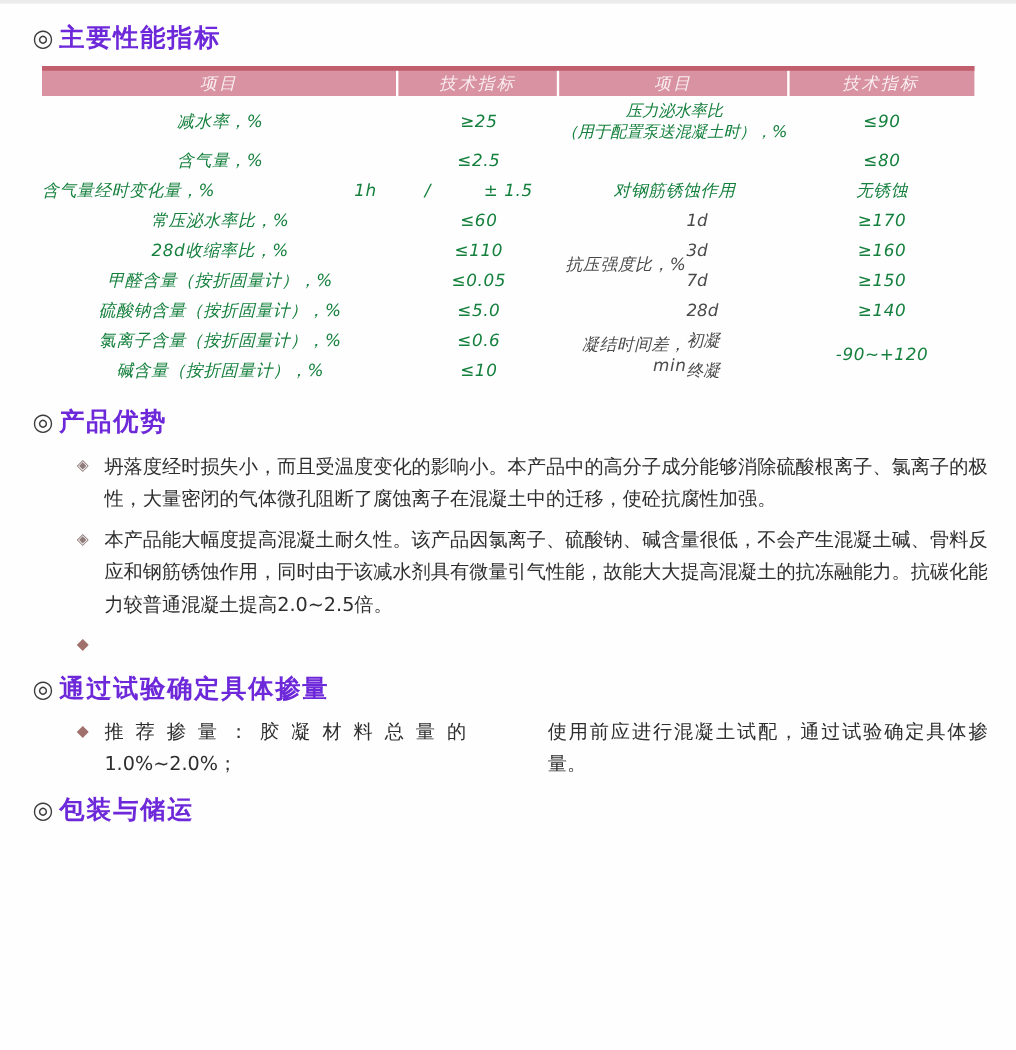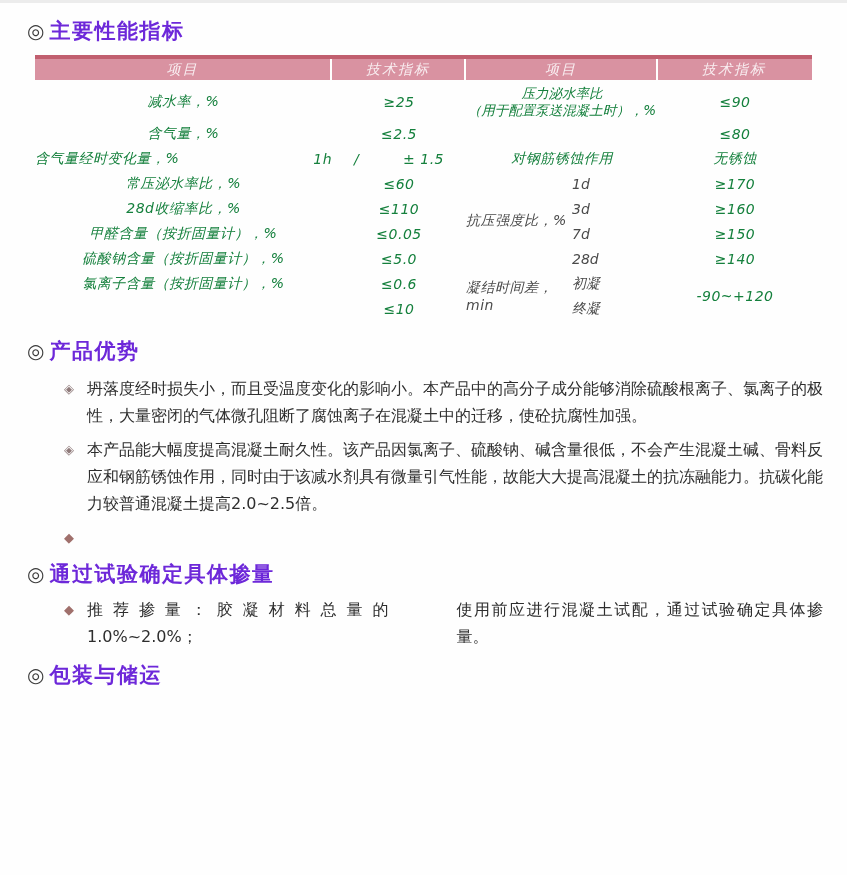--- a/index.html
+++ b/index.html
@@ -46,24 +46,24 @@
     grid-template-columns:297px 134px 192px 154px;
     grid-template-rows:38px repeat(8,25px);
     padding-top:3px;
   }
   .cell {
     display:flex; align-items:center; justify-content:center;
     font-size:14px; color:#15803d; letter-spacing:0.5px;
   }
   .cell.two-line { flex-direction:column; font-size:13.5px; line-height:17px; letter-spacing:0; }
   .cell .flex-lbl { flex:1; text-align:left; }
-  .cell .sub-fixed { width:55px; text-align:right; }
+  .cell .sub-fixed { width:55px; text-align:center; }
   .cell.spread { justify-content:space-around; }
   .merge-block { display:flex; align-items:center; font-size:14px; color:#4a4a4a; }
-  .merge-block .m-lbl { flex:1; text-align:left; letter-spacing:0.5px; }
+  .merge-block .m-lbl { flex:1; text-align:right; letter-spacing:0.5px; }
   .merge-block .m-col { width:86px; display:flex; flex-direction:column; }
   .merge-block .m-col div { height:25px; display:flex; align-items:center; }
 
   
   .bullets { margin:10px 24px 0 64px; }
   .bullet { display:flex; gap:13px; margin-top:7px; }
   .bullet .mark { color:#8f7a7a; font-size:13px; line-height:27px; flex:0 0 auto; }
   .bullet .btxt { margin:0; font-size:16px; line-height:27px; color:#2e2e2e; text-align:justify; font-weight:500; }
   .usage-line { display:flex; }
   .usage-line .part2 { margin-left:68px; }
@@ -93,20 +93,21 @@
       <div class="cell" style="grid-area:2/1">含气量，%</div>
       <div class="cell" style="grid-area:3/1">
         <span class="flex-lbl">含气量经时变化量，%</span>
         <span class="sub-fixed">1h</span>
       </div>
       <div class="cell" style="grid-area:4/1">常压泌水率比，%</div>
       <div class="cell" style="grid-area:5/1">28d收缩率比，%</div>
       <div class="cell" style="grid-area:6/1">甲醛含量（按折固量计），%</div>
       <div class="cell" style="grid-area:7/1">硫酸钠含量（按折固量计），%</div>
       <div class="cell" style="grid-area:8/1">氯离子含量（按折固量计），%</div>
+      <div class="cell" style="grid-area:9/1">碱含量（按折固量计），%</div>
 
       <div class="cell" style="grid-area:1/2">≥25</div>
       <div class="cell" style="grid-area:2/2">≤2.5</div>
       <div class="cell spread" style="grid-area:3/2">
         <span>/</span>
         <span>± 1.5</span>
       </div>
       <div class="cell" style="grid-area:4/2">≤60</div>
       <div class="cell" style="grid-area:5/2">≤110</div>
       <div class="cell" style="grid-area:6/2">≤0.05</div>

